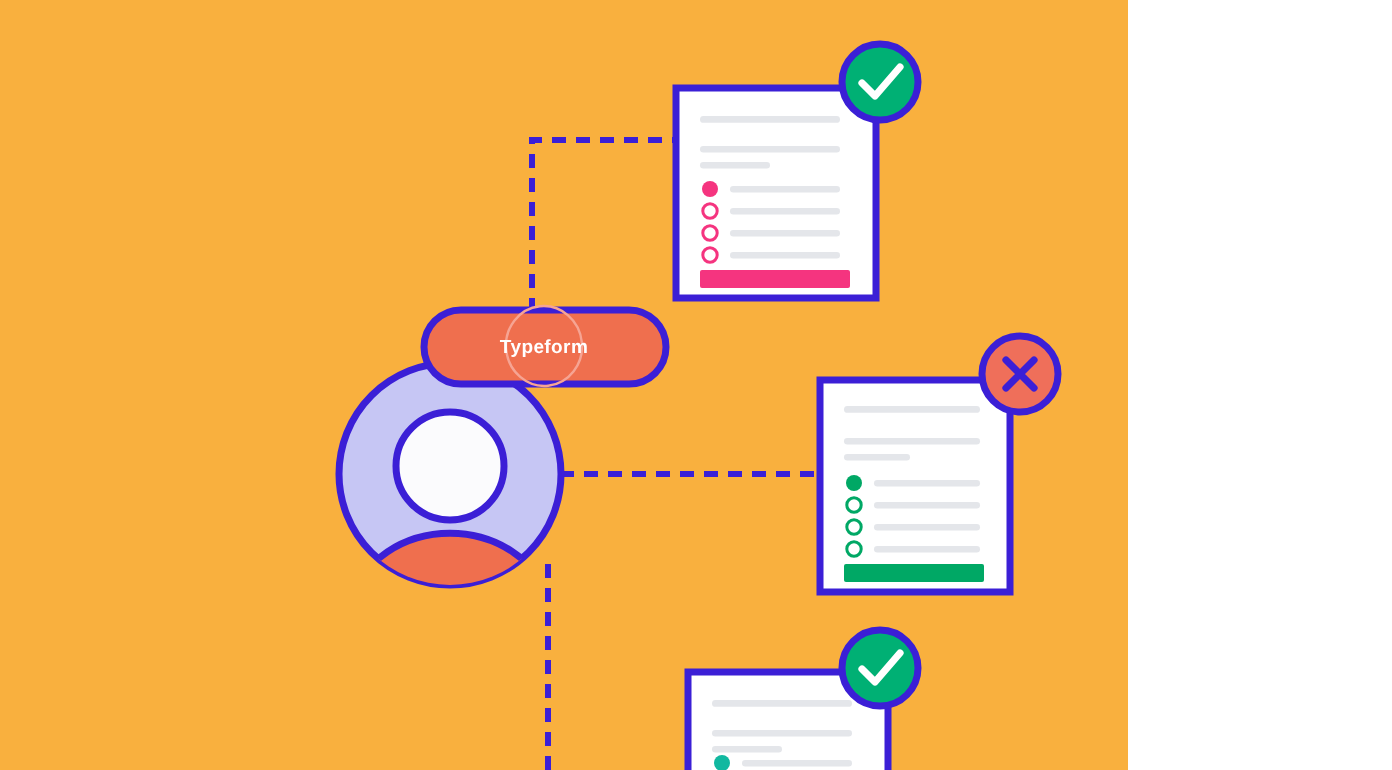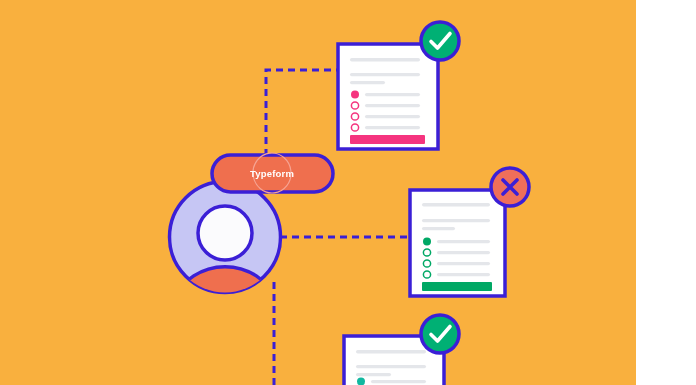--- a/index.html
+++ b/index.html
@@ -6,21 +6,21 @@
   html, body {
     margin: 0;
     padding: 0;
     background: #ffffff;
   }
   body {
     font-family: "Liberation Sans", sans-serif;
   }
   #illustration {
     position: relative;
-    width: 636px;
+    width: 564px;
     height: 385px;
     overflow: hidden;
     background: #f9b03e;
   }
   #illustration svg {
     display: block;
     width: 696px;
     height: 385px;
   }
   .brand-label {

